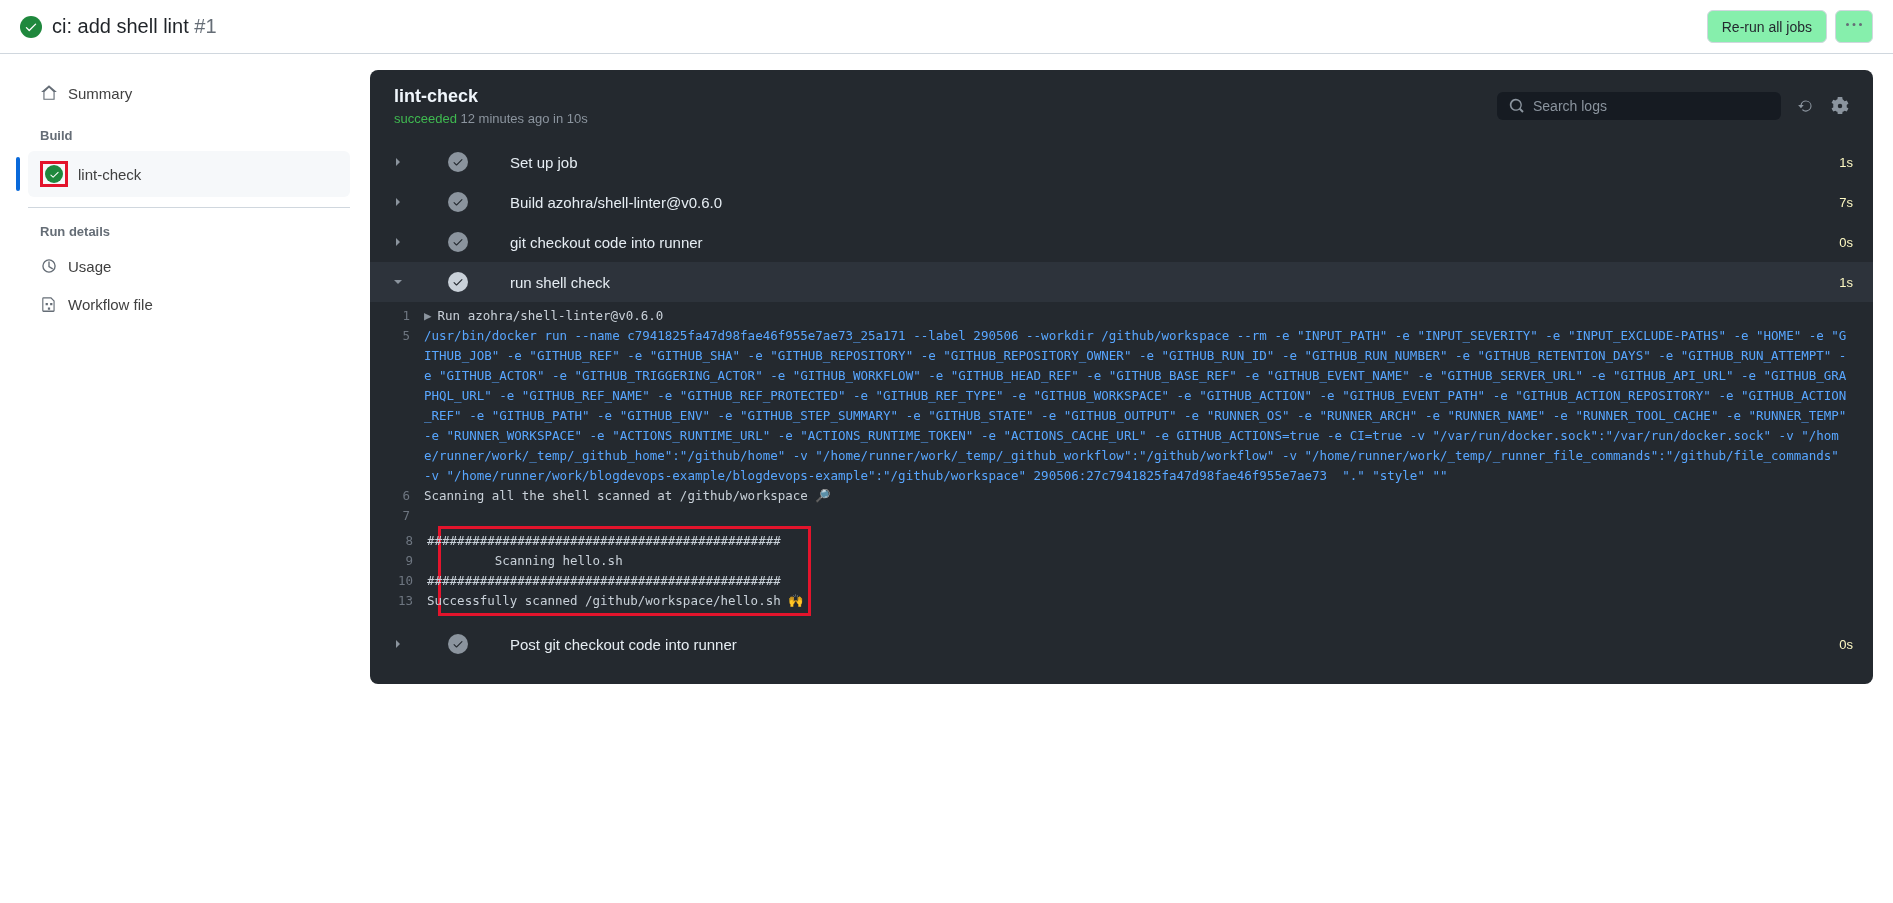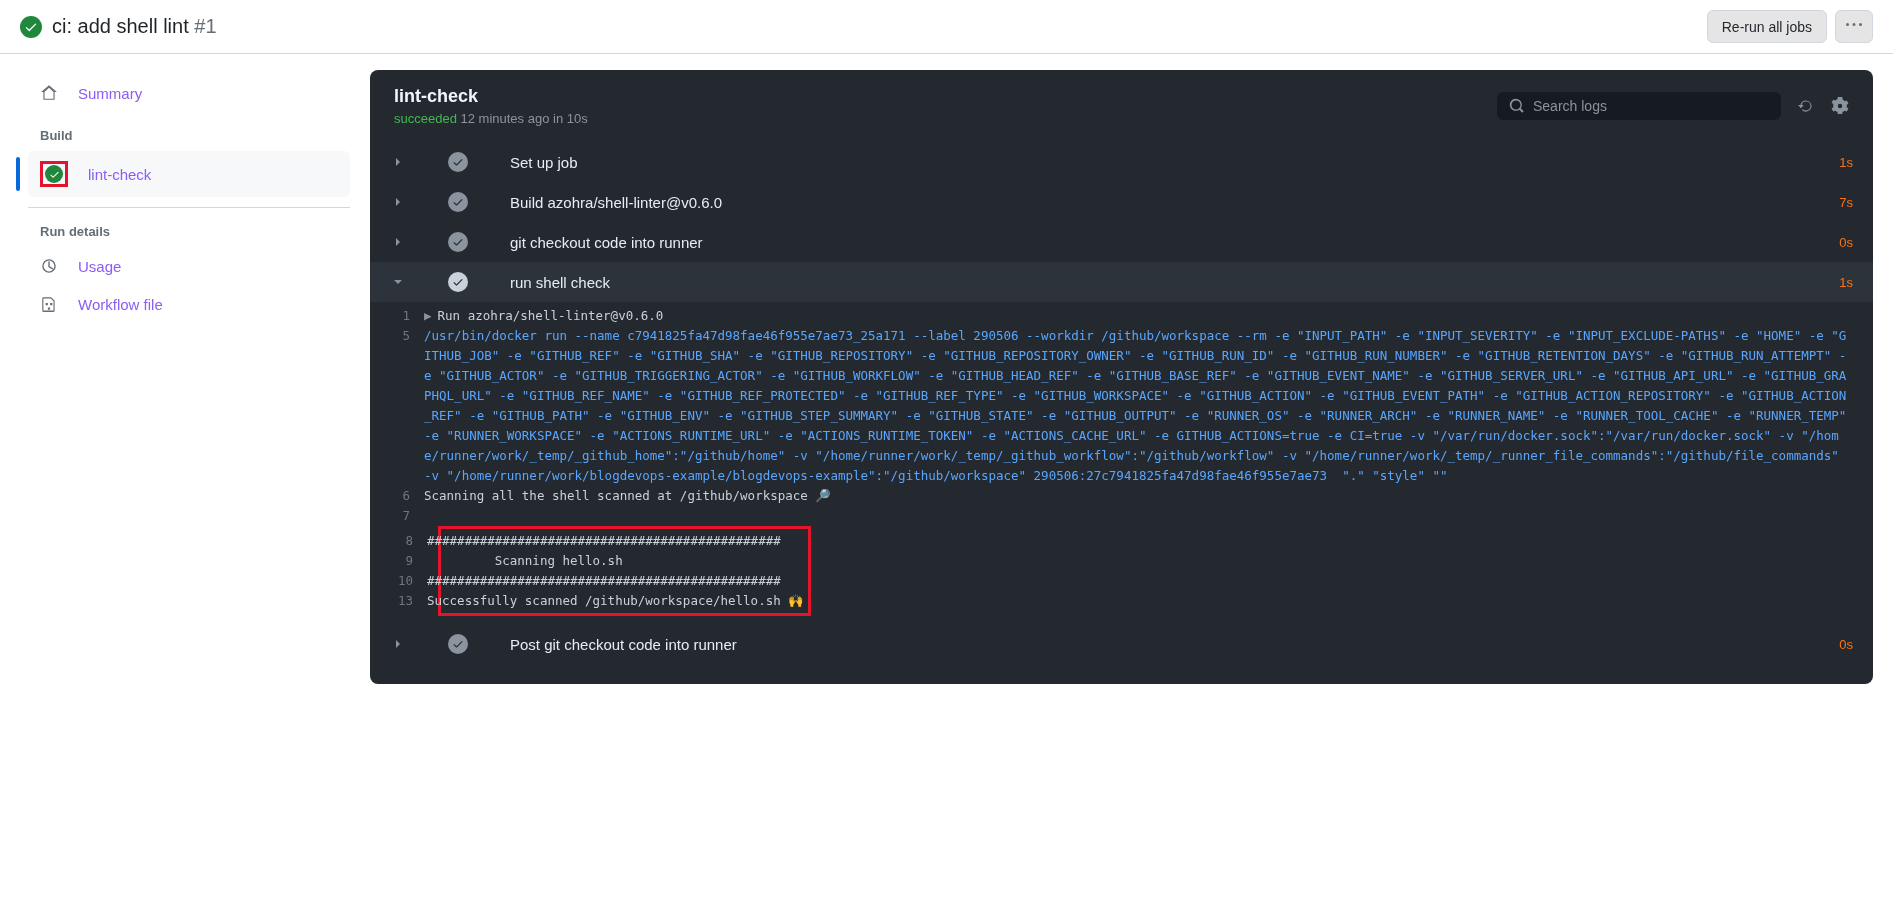--- a/index.html
+++ b/index.html
@@ -5,26 +5,26 @@
   * { box-sizing: border-box; margin: 0; padding: 0; }
   body { font-family: -apple-system, BlinkMacSystemFont, "Segoe UI", Helvetica, Arial, sans-serif; font-size: 14px; color: #1f2328; background: #fff; }
   
   .header { display: flex; align-items: center; padding: 10px 20px; border-bottom: 1px solid #d0d7de; }
   .header-left { display: flex; align-items: center; gap: 10px; flex:1; }
   .status-circle { width: 22px; height: 22px; border-radius: 50%; background: #1f883d; display:flex; align-items:center; justify-content:center; flex-shrink:0;}
   .status-circle svg { width: 14px; height:14px; fill:#fff;}
   .header-title { font-size: 20px; font-weight:400;}
   .header-title .num { color: #656d76; font-weight:300;}
   .header-right { display:flex; gap:8px; }
-  .btn { background:#e5e5e5; border:1px solid #d0d7de; border-radius:6px; padding:6px 14px; font-size:14px; font-weight:500; cursor:pointer; color:#24292f;}
+  .btn { background:#86efac; border:1px solid #d0d7de; border-radius:6px; padding:6px 14px; font-size:14px; font-weight:500; cursor:pointer; color:#24292f;}
   .btn-icon { padding:6px 10px; }
 
   .layout { display:flex; min-height:calc(100vh - 50px); }
   .sidebar { width: 370px; padding: 20px 20px 20px 28px; }
-  .side-item { display:flex; align-items:center; gap:20px; padding:10px 12px; border-radius:6px; cursor:pointer; font-size:15px; color:#8b5cf6;}
+  .side-item { display:flex; align-items:center; gap:10px; padding:10px 12px; border-radius:6px; cursor:pointer; font-size:15px; color:#404040;}
   .side-item.active { background:#f6f8fa; position:relative;}
   .side-item.active::before { content:""; position:absolute; left:-12px; top:6px; bottom:6px; width:4px; background:#0969da; border-radius:4px;}
   .side-heading { font-size:13px; font-weight:600; color:#656d76; margin: 16px 0 8px 12px;}
   .side-divider { border:none; border-top:1px solid #d0d7de; margin:10px 0;}
   .icon-gray { width:18px; height:18px; fill:#656d76; flex-shrink:0;}
   .sm-status { width:18px; height:18px; border-radius:50%; background:#1f883d; display:flex; align-items:center; justify-content:center; flex-shrink:0;}
   .sm-status svg{width:11px;height:11px;fill:#fff;}
   .red-box { border: 3px solid #e3142c; padding:1px 2px; display:inline-flex; }
 
   .main { flex:1; padding:16px 20px 20px 0;}
@@ -41,21 +41,21 @@
   .search-wrap input::placeholder { color:#8b949e;}
   .tool-icon { width:18px; height:18px; fill:#8b949e; cursor:pointer;}
 
   .steps { padding: 6px 0 20px;}
   .step-row { display:flex; align-items:center; padding:10px 20px; cursor:pointer;gap:32px;}
   .step-row.expanded-head { background:#2d333b;}
   .chev { width:16px; height:16px; fill:#8b949e; margin-right:10px; flex-shrink:0;}
   .step-status { width:20px; height:20px; border-radius:50%; background:#8b949e; display:flex; align-items:center; justify-content:center; margin-right:10px; flex-shrink:0;}
   .step-status svg{width:12px;height:12px;fill:#24292f;}
   .step-name { flex:1; font-size:15px; color:#e6edf3;}
-  .step-time { font-size:13px; color:#f97316;}
+  .step-time { font-size:13px; color:#fef9c3;}
   
   .log-block { padding: 4px 20px 8px;}
   .log-line { display:flex; font-family: ui-monospace, SFMono-Regular, Menlo, Consolas, monospace; font-size:12.5px; line-height:1.6; }
   .ln { width:34px; text-align:right; color:#6e7681; flex-shrink:0; padding-right:14px; user-select:none;}
   .lc { flex:1; white-space:pre-wrap; word-break:break-all; color:#c9d1d9;}
   .lc.blue { color:#58a6ff;}
   .tri { display:inline-block; margin-right:6px; color:#8b949e;}
   .red-outline { border:3px solid #e3142c; padding:2px 4px; margin-left:48px;}
 </style>
 </head>

